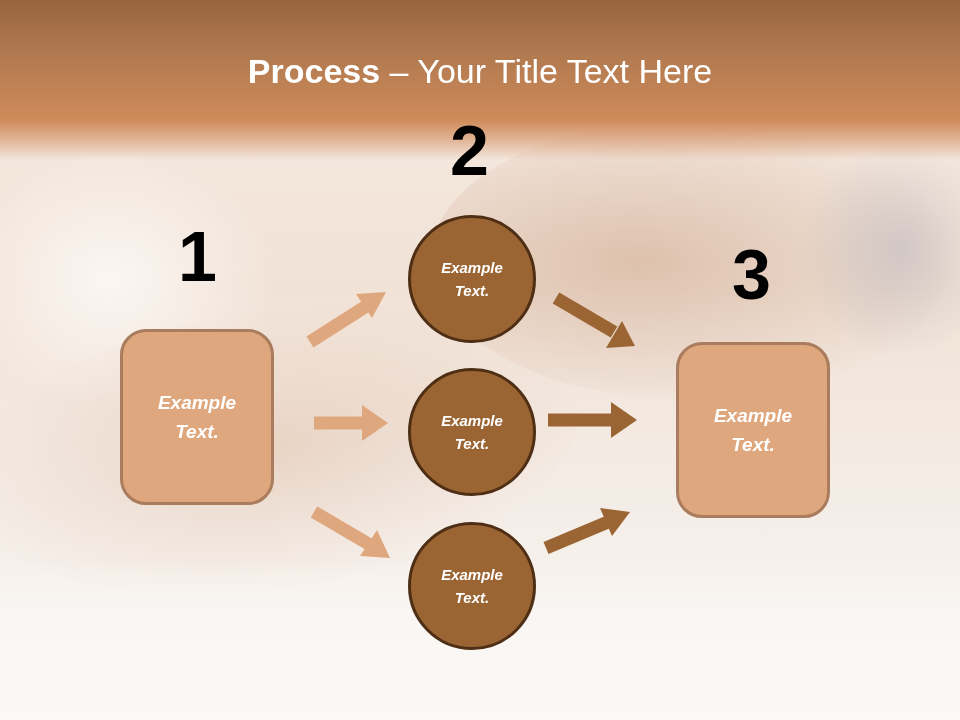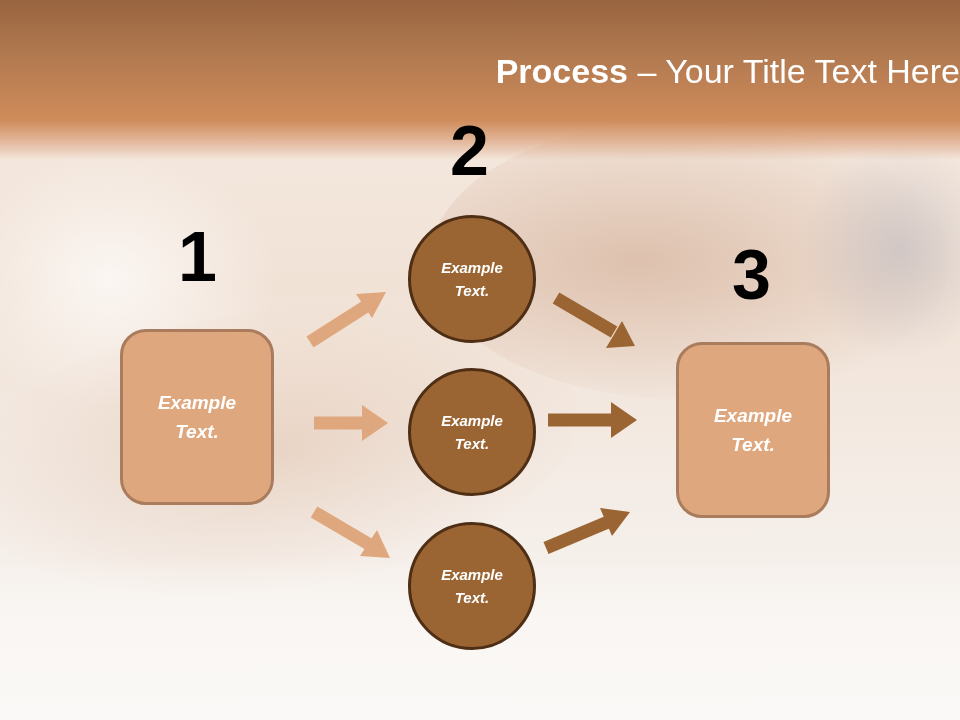--- a/index.html
+++ b/index.html
@@ -5,21 +5,21 @@
   html, body { margin:0; padding:0; }
   body { width:960px; height:720px; overflow:hidden; position:relative; font-family:"Liberation Sans", sans-serif; background:#f7f2ee; }
   .bg { position:absolute; inset:0; overflow:hidden; }
   .bg .base { position:absolute; inset:0; background:linear-gradient(180deg,#f6ece4 0%,#f1e2d6 40%,#f4ede7 70%,#fbf8f6 100%); }
   .bg .face { position:absolute; left:430px; top:120px; width:520px; height:280px; border-radius:50%; background:radial-gradient(ellipse at 40% 50%, rgba(205,165,140,0.55), rgba(220,190,170,0.2) 60%, rgba(255,255,255,0) 75%); }
   .bg .hair { position:absolute; left:800px; top:140px; width:200px; height:220px; background:radial-gradient(ellipse at 50% 50%, rgba(190,185,190,0.6), rgba(210,205,210,0) 70%); }
   .bg .arm { position:absolute; left:-40px; top:310px; width:620px; height:280px; border-radius:50%; background:radial-gradient(ellipse at 50% 50%, rgba(220,185,160,0.45), rgba(235,210,195,0.15) 60%, rgba(255,255,255,0) 75%); transform:rotate(-8deg); }
   .bg .pillow { position:absolute; left:-60px; top:150px; width:340px; height:260px; border-radius:50%; background:radial-gradient(ellipse at 50% 50%, rgba(255,255,255,0.7), rgba(255,255,255,0) 70%); }
   .bg .sheet { position:absolute; left:0; top:560px; width:960px; height:160px; background:linear-gradient(180deg, rgba(250,246,243,0) 0%, #f9f6f3 40%, #fbf9f7 100%); }
   .header { position:absolute; left:0; top:0; width:960px; height:160px; background:linear-gradient(180deg,#98643f 0%,#b27a50 35%,#cf8b5a 75%,rgba(214,150,108,0.6) 88%,rgba(240,215,195,0) 100%); }
-  .title { position:absolute; left:0; top:52px; width:960px; text-align:right; color:#ffffff; font-size:34px; }
+  .title { position:absolute; left:0; top:52px; width:960px; text-align:center; color:#ffffff; font-size:34px; }
   .title .bold { font-weight:bold; }
   .num { position:absolute; font-size:70px; font-weight:bold; color:#000; line-height:1; }
   .box { position:absolute; width:154px; height:176px; background:#dfa77e; border:3px solid #a97c5d; border-radius:26px; box-sizing:border-box; display:flex; align-items:center; justify-content:center; text-align:center; color:#fff; font-style:italic; font-weight:bold; font-size:19px; line-height:29px; }
   .circle { position:absolute; width:128px; height:128px; border-radius:50%; background:#9b6533; border:3px solid #4e2e14; box-sizing:border-box; display:flex; align-items:center; justify-content:center; text-align:center; color:#fff; font-style:italic; font-weight:bold; font-size:15px; line-height:23px; }
   .arrows { position:absolute; left:0; top:0; width:960px; height:720px; }
 </style>
 </head>
 <body>
 
 <div class="bg">

